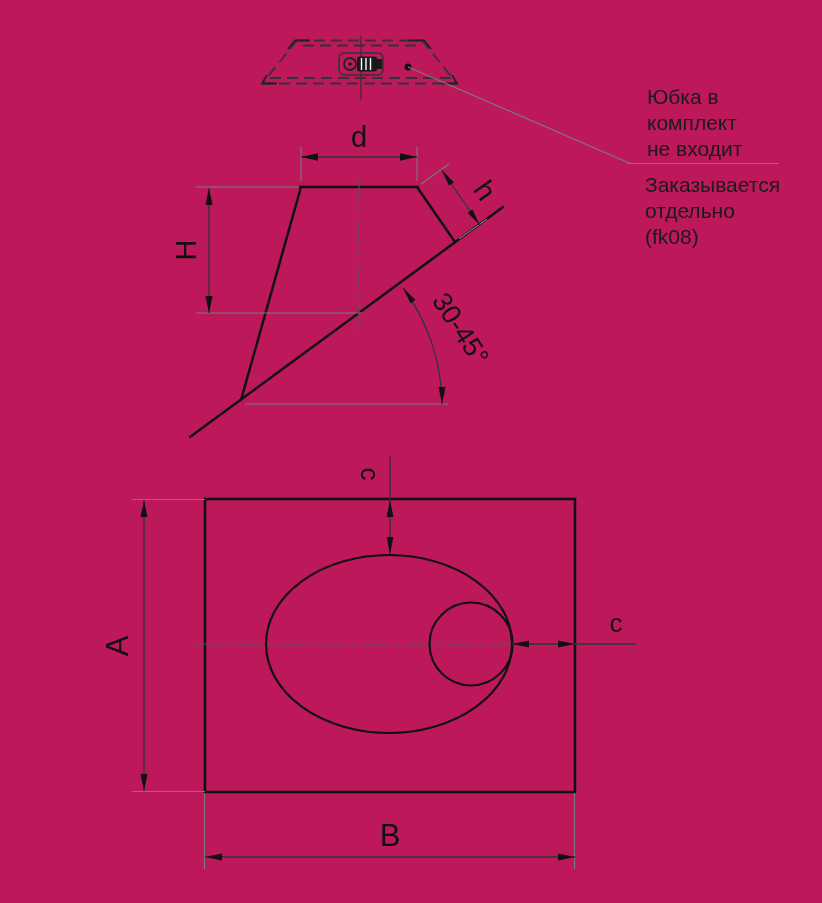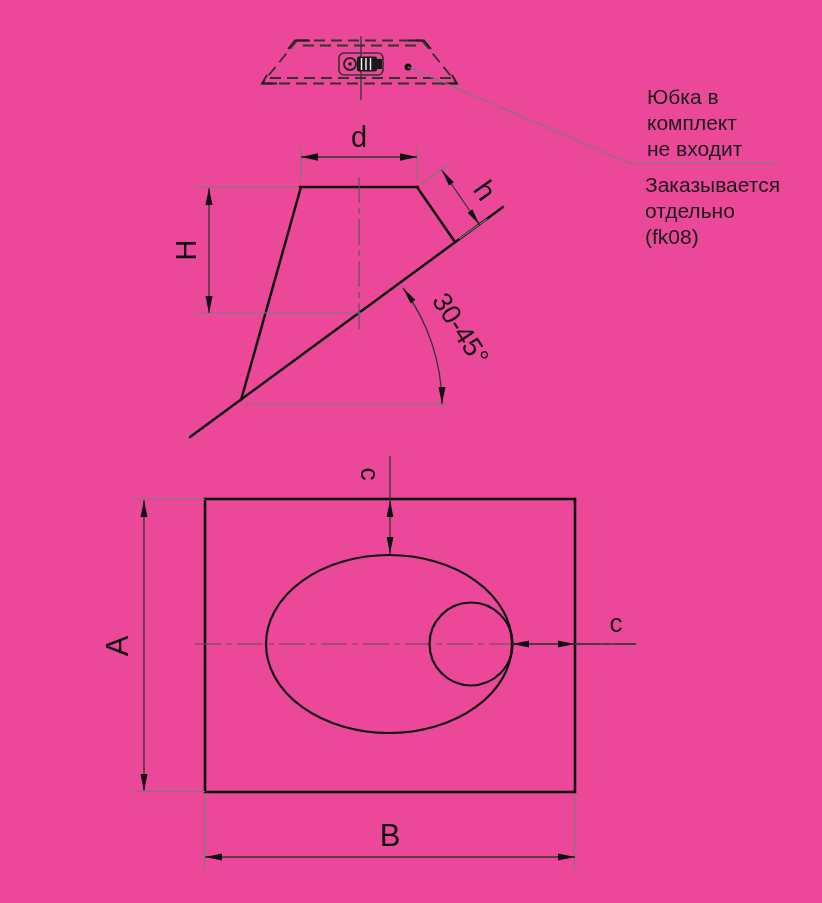--- a/index.html
+++ b/index.html
@@ -1,16 +1,16 @@
 <!DOCTYPE html>
 <html><head>
 <meta charset="utf-8">
 <style>
   html,body{margin:0;padding:0;background:#ffffff;}
-  .stage{position:relative;width:822px;height:903px;background:#ec4899;overflow:hidden;}
+  .stage{position:relative;width:822px;height:903px;background:#be185d;overflow:hidden;}
   svg{display:block;}
   text{font-family:"Liberation Sans","DejaVu Sans",sans-serif;fill:#111;}
   .note-text{font-size:21px;fill:#1a1a1a;}
   .dim-label{font-size:29px;}
   .dim-label-small{font-size:26px;}
   .dim-label-big{font-size:31px;}
   .angle-label{font-size:27px;}
   .thick{stroke:#111;stroke-width:2.5;fill:none;stroke-linecap:round;}
   .med{stroke:#333;stroke-width:1.3;fill:none;}
   .thin{stroke:#7a7a7a;stroke-width:1.1;fill:none;}

